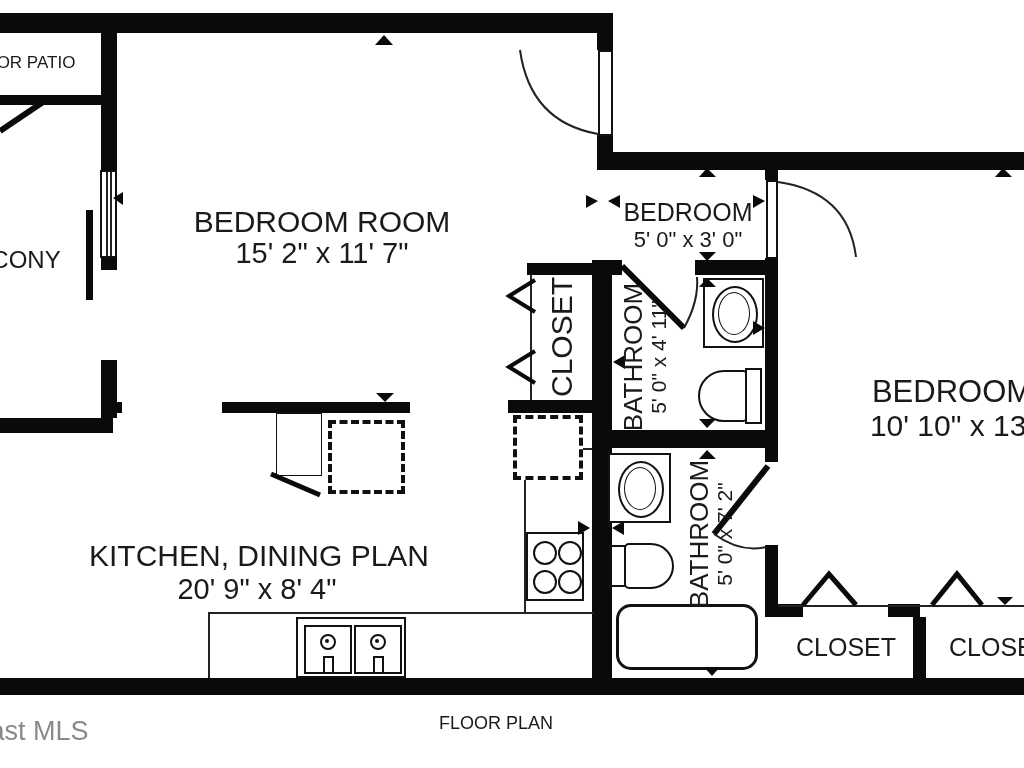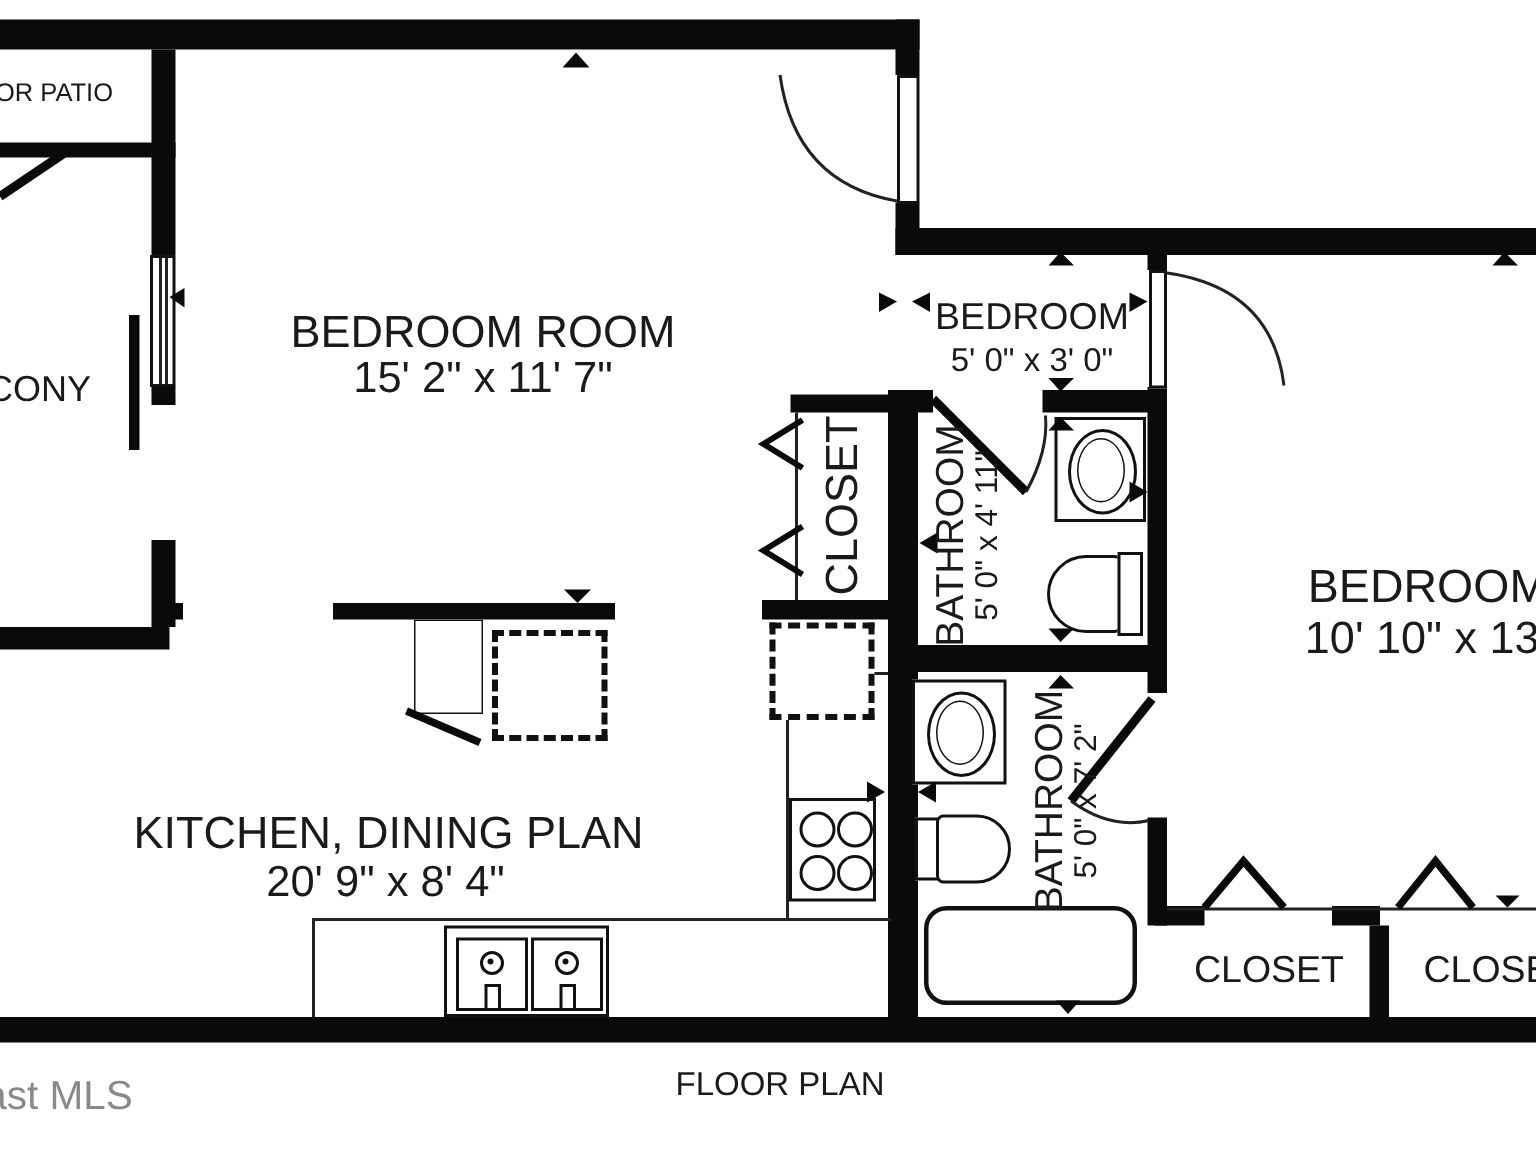--- a/index.html
+++ b/index.html
@@ -153,16 +153,16 @@
   <div class="lbl rot" style="left:724px;top:534px;font-size:21px">5' 0" x 7' 2"</div>
 
   <div class="lbl rot" style="left:562px;top:337px;font-size:30px">CLOSET</div>
 
   <div class="lbl" style="left:846px;top:647px;font-size:25px">CLOSET</div>
   <div class="lbl" style="left:999px;top:647px;font-size:25px">CLOSET</div>
 
   <div class="lbl" style="left:36px;top:62px;font-size:17px">OR PATIO</div>
   <div class="lbl" style="left:26px;top:260px;font-size:24px">CONY</div>
 
-  <div class="lbl" style="left:520px;top:723px;font-size:22px">FLOOR PLAN</div>
+  <div class="lbl" style="left:496px;top:723px;font-size:18px">FLOOR PLAN</div>
   <div class="lbl" style="left:39px;top:731px;font-size:27px;color:#7d7d7d;opacity:.9">ast MLS</div>
 
 </div>
 
 </body></html>

